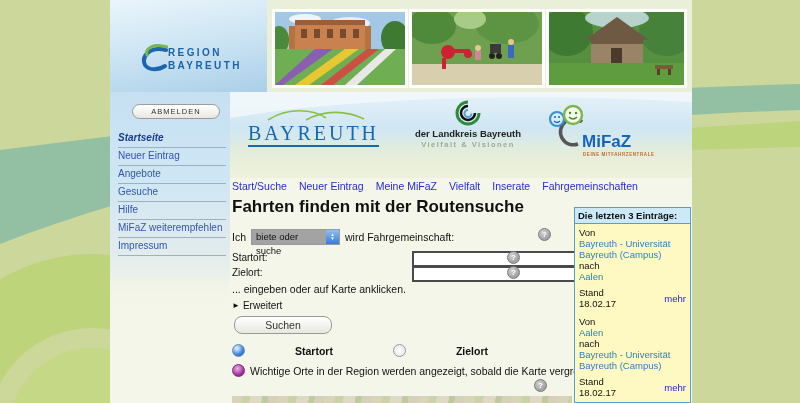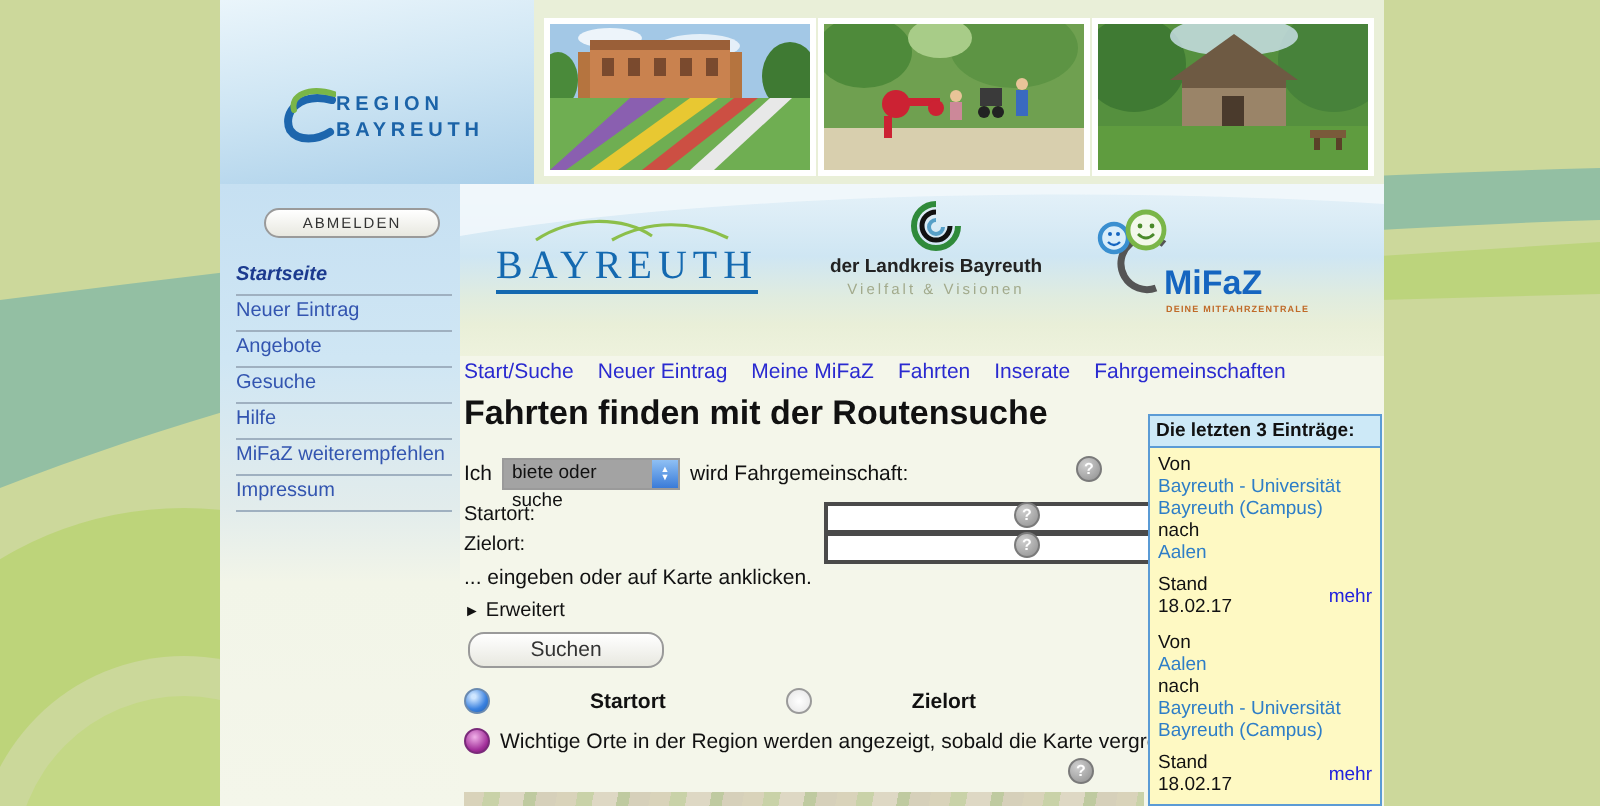--- a/index.html
+++ b/index.html
@@ -34,21 +34,21 @@
   .photo{position:absolute;top:9px;height:73px;border:3px solid #fff;box-sizing:content-box;}
   .photo svg{display:block;}
   
   .wave-band{position:absolute;left:120px;top:92px;width:462px;height:86px;
     background:linear-gradient(180deg,#e6f2f9 0%,#cfe6f3 42%,#e0ecdf 66%,#e9efd8 82%,#eef2dd 100%);}
   .bayreuth-logo{position:absolute;left:18px;top:30px;color:#1469b0;
     font-family:"Liberation Serif","DejaVu Serif",serif;font-size:20px;letter-spacing:3px;
     border-bottom:2px solid #1469b0;padding-bottom:1px;line-height:22px;}
   .landkreis-logo{position:absolute;left:168px;top:8px;width:140px;text-align:center;}
   .landkreis-l1{font-size:9.5px;font-weight:bold;color:#222;margin-top:2px;}
-  .landkreis-l2{font-size:7.5px;color:#a2aa8c;letter-spacing:1.5px;margin-top:1px;}
+  .landkreis-l2{font-size:7.5px;color:#a2aa8c;letter-spacing:1.5px;margin-top:1px;font-weight:bold;}
   .mifaz-logo{position:absolute;left:316px;top:12px;width:130px;}
   .mifaz-word{position:absolute;left:36px;top:28px;font-size:17px;font-weight:bold;color:#1565c0;}
   .mifaz-sub{position:absolute;left:37px;top:48px;font-size:4.5px;color:#c06a28;letter-spacing:.6px;font-weight:bold;}
   
   .nav{position:absolute;left:122px;top:180px;display:flex;gap:12px;font-size:10.5px;color:#2a2ad0;white-space:nowrap;}
   .nav span{cursor:pointer;}
   
   .heading{position:absolute;left:122px;top:197px;font-size:17px;font-weight:bold;color:#111;}
   
   .frow{position:absolute;left:122px;font-size:10.5px;color:#111;display:flex;align-items:center;}
@@ -213,21 +213,21 @@
       </svg>
       <div class="mifaz-word">MiFaZ</div>
       <div class="mifaz-sub">DEINE MITFAHRZENTRALE</div>
     </div>
   </div>
 
   <div class="nav">
     <span>Start/Suche</span>
     <span>Neuer Eintrag</span>
     <span>Meine MiFaZ</span>
-    <span>Fahrten</span>
+    <span>Vielfalt</span>
     <span>Inserate</span>
     <span>Fahrgemeinschaften</span>
   </div>
 
   <div class="heading">Fahrten finden mit der Routensuche</div>
 
   <div class="frow" style="top:229px;width:320px;">
     <span>Ich</span>
     <span class="mac-select">
       <span class="txt">biete oder suche</span>

